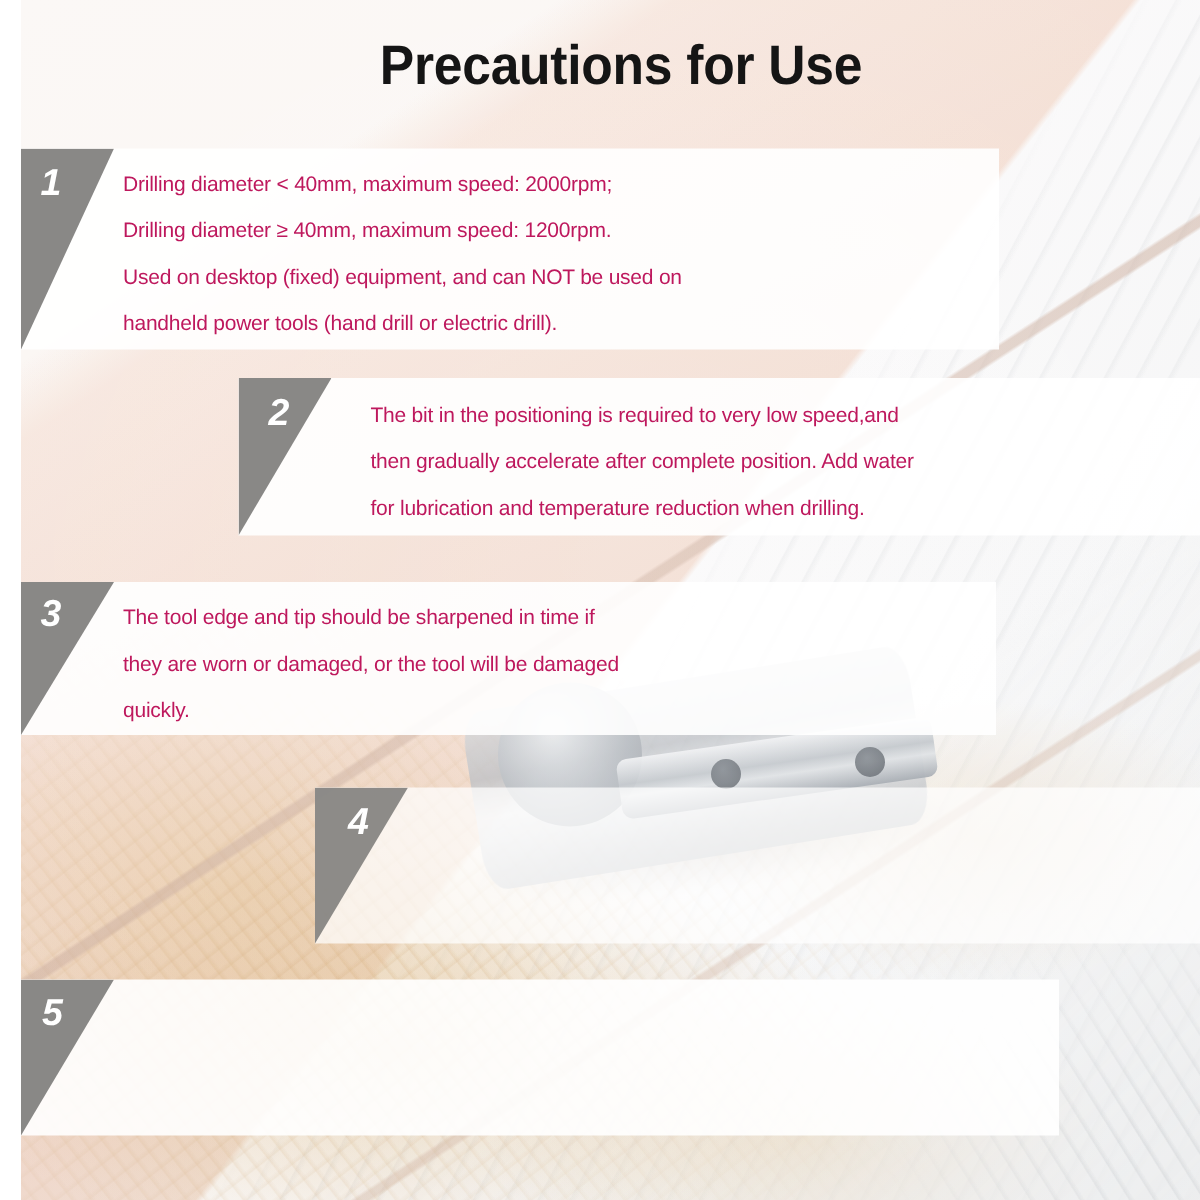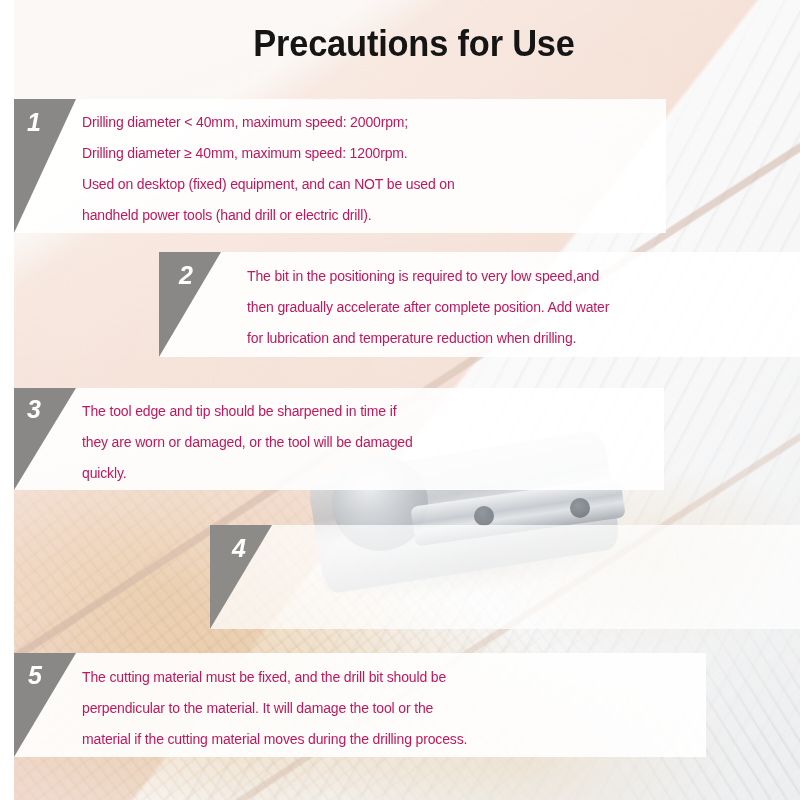--- a/index.html
+++ b/index.html
@@ -311,18 +311,15 @@
       <div class="badge-tri"></div>
       <span class="badge-num">4</span>
     </div>
   </div>
 
   <div class="block" id="block-5">
     <div class="badge">
       <div class="badge-tri"></div>
       <span class="badge-num">5</span>
     </div>
-    <div class="block-text">The cutting material must be fixed, and the drill bit should be
-perpendicular to the material. It will damage the tool or the
-material if the cutting material moves during the drilling process.</div>
   </div>
 
 </div>
 
 </body></html>

